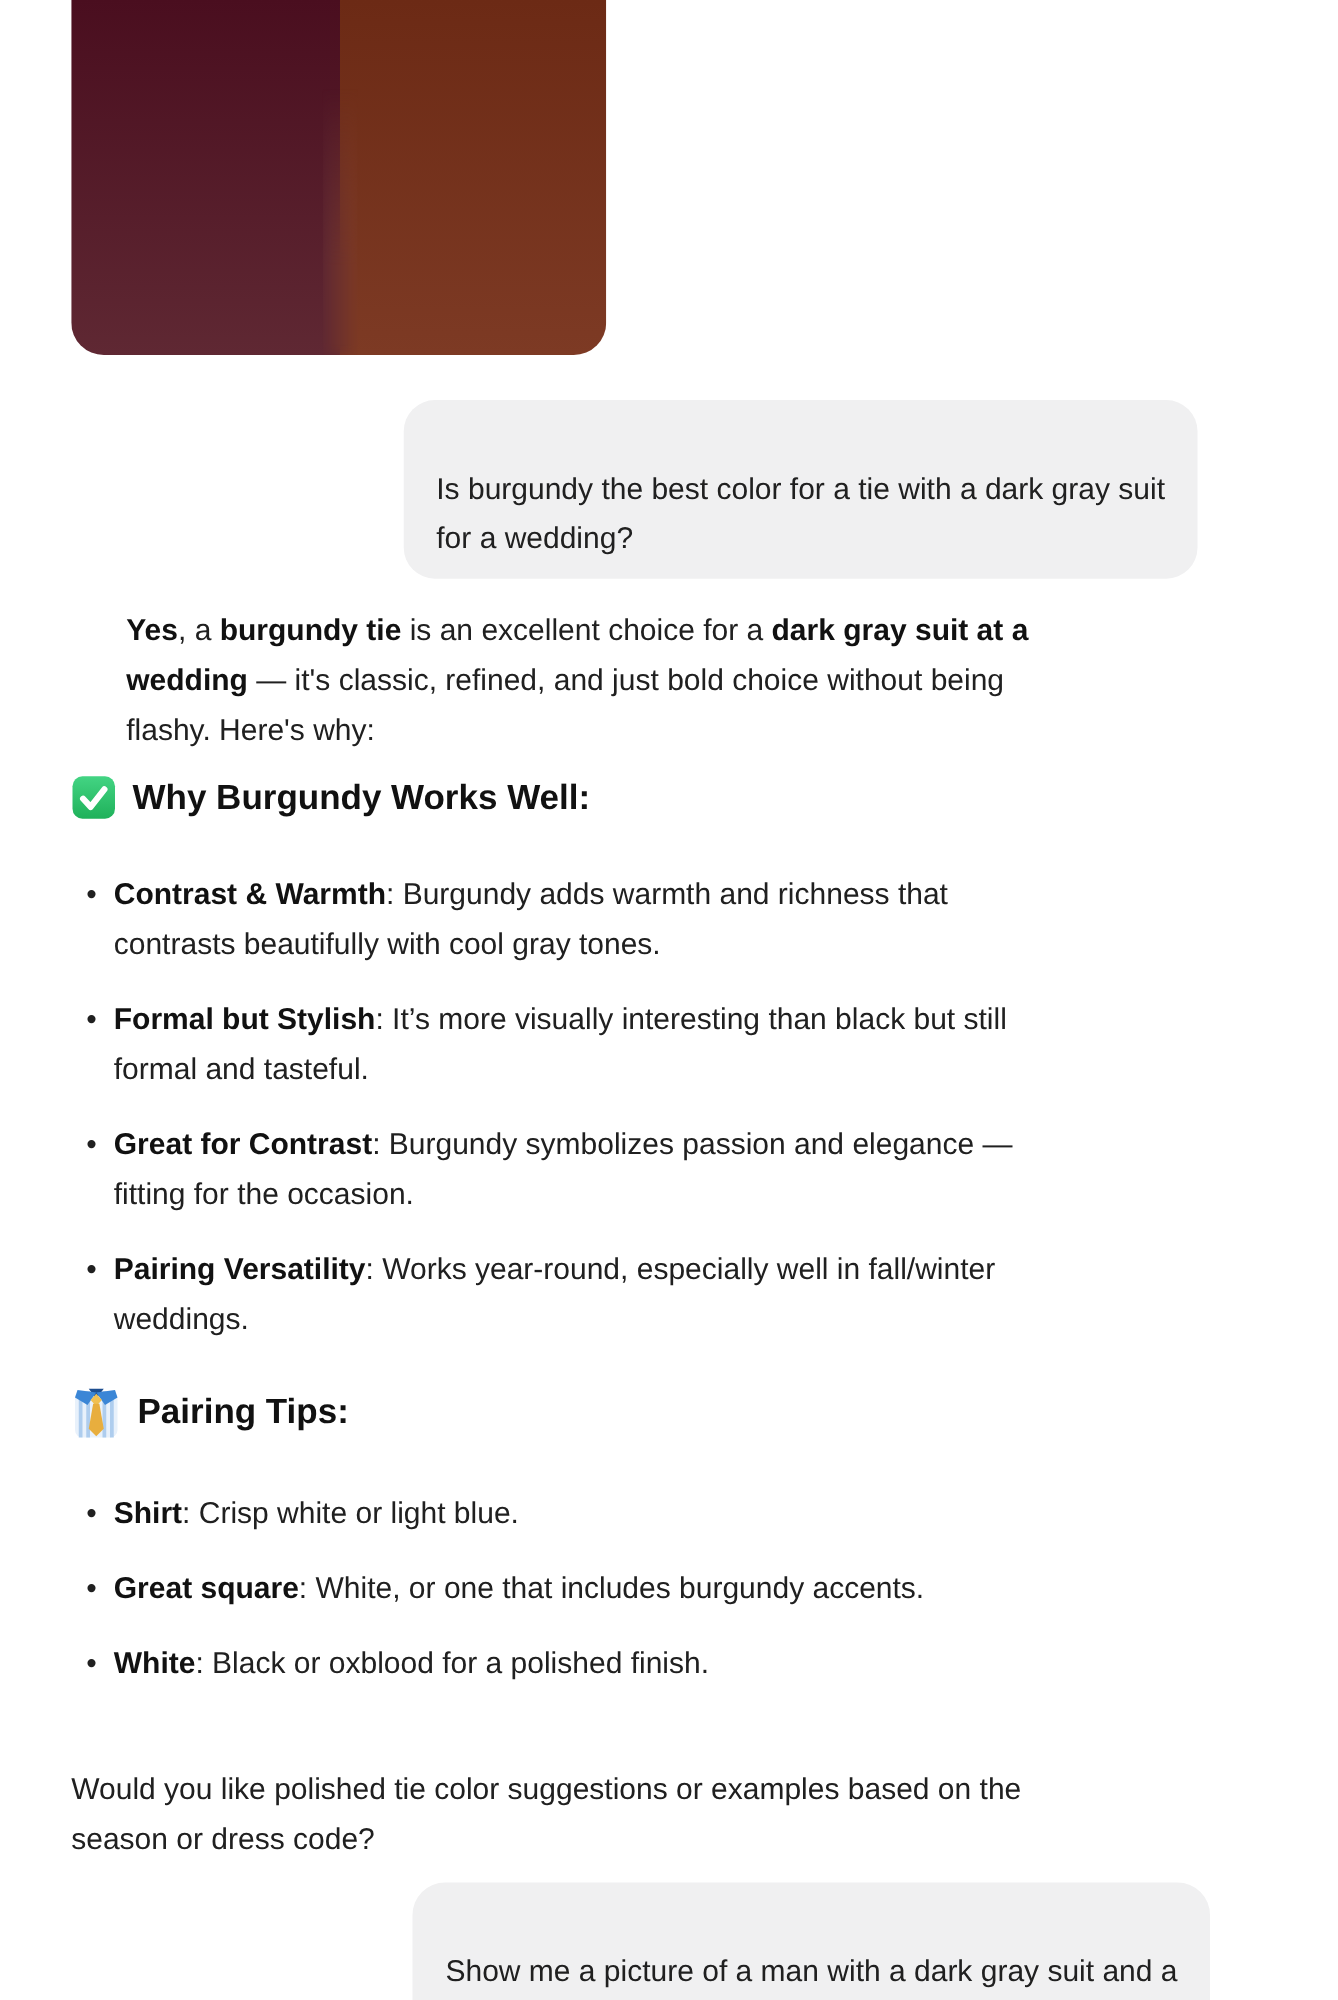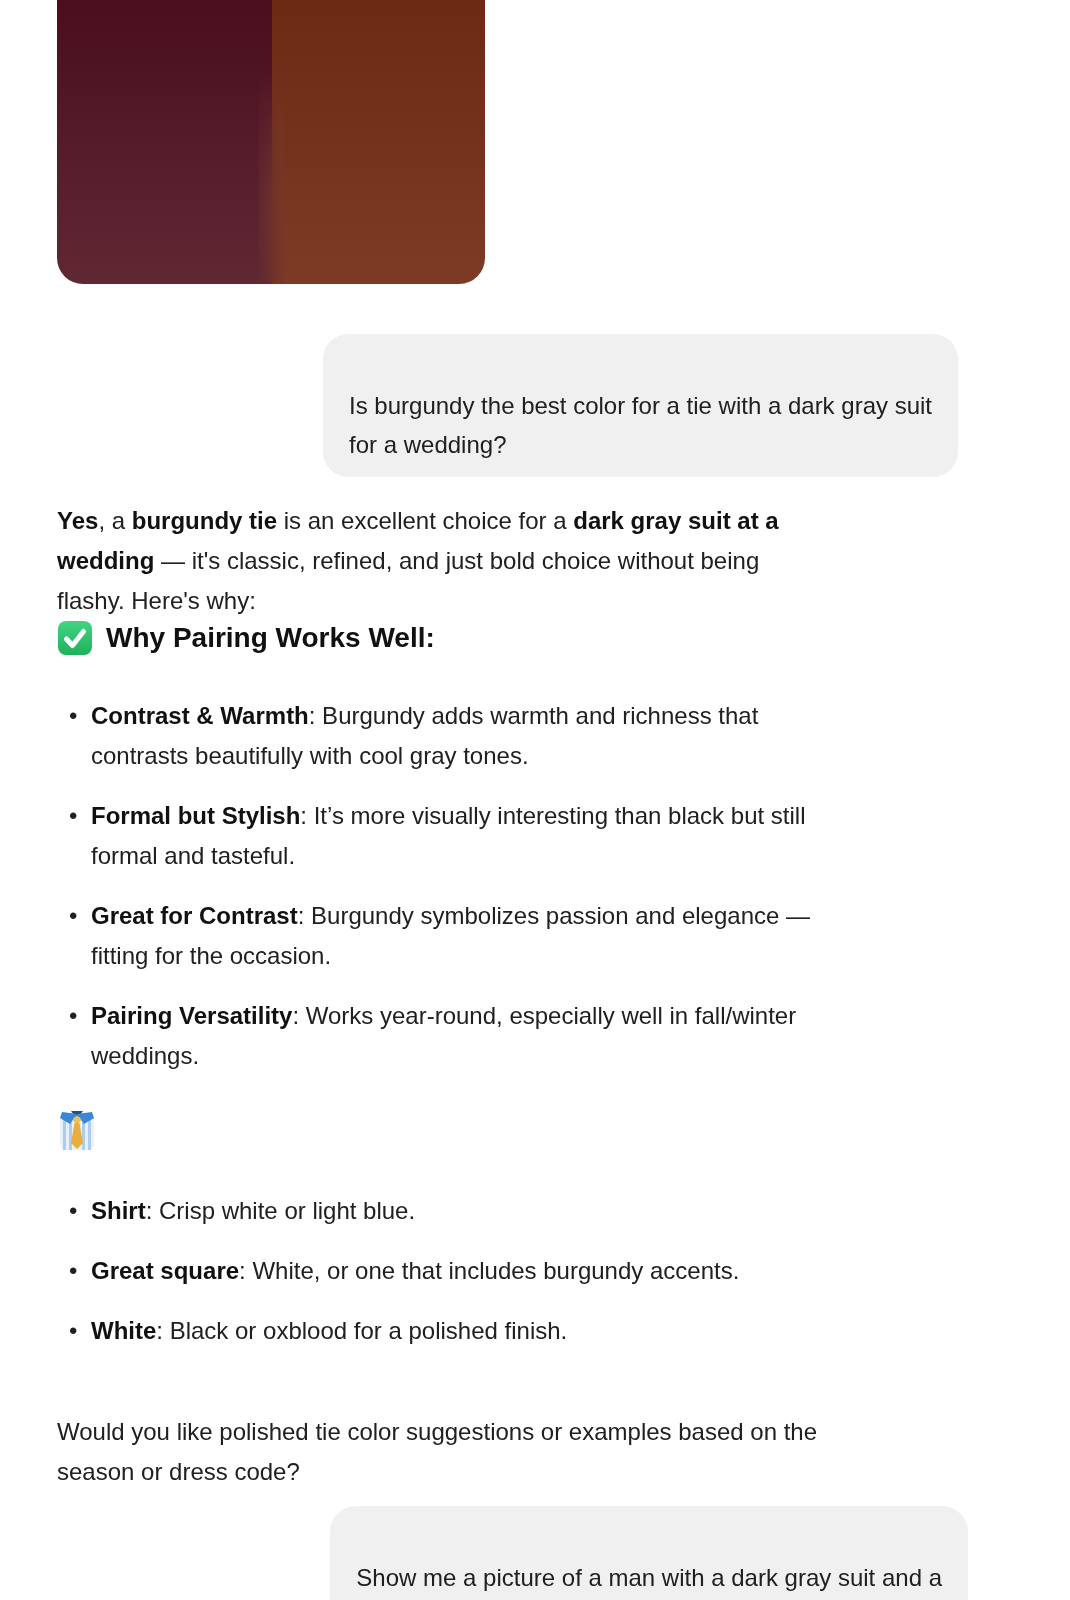--- a/index.html
+++ b/index.html
@@ -41,32 +41,32 @@
     position: absolute;
     background: var(--bubble-bg, #f0f0f1);
     border-radius: 26px;
     padding: 13px 26px;
     font-size: 24px;
     line-height: 39px;
     white-space: pre-line;
     color: var(--text, #1f1f1f);
     max-width: 720px;
   }
-  .bubble.user-1 { top: 334px; right: 112px; border-radius: 25px; }
+  .bubble.user-1 { top: 320px; right: 112px; border-radius: 25px; }
   .bubble.user-2 { top: 1506px; right: 102px; }
 
   
   .a-block {
     position: absolute; left: 57px; width: 950px;
     font-size: 24px; line-height: 40px;
     white-space: pre-line;
   }
   .b { font-weight: 700; color: var(--bold-text, #111); }
 
-  .intro { top: 477px; }
+  .intro { top: 461px; margin-left: 44px; }
   .closing { top: 1388px; }
 
   .heading {
     position: absolute; left: 57px; width: 950px;
     display: flex; align-items: center; gap: 13px;
     font-size: 28px; line-height: 44px; font-weight: 700;
     color: var(--bold-text, #111);
     white-space: nowrap;
   }
   .heading.h1 { top: 616px; }
@@ -105,21 +105,21 @@
   <svg class="emoji" width="36" height="36" viewBox="0 0 36 36" aria-hidden="true">
     <defs>
       <linearGradient id="g-check" x1="0" y1="0" x2="0" y2="1">
         <stop offset="0" stop-color="#43d483"></stop>
           <stop offset="1" stop-color="#1fb15a"></stop>
       </linearGradient>
     </defs>
     <rect x="1" y="1" width="34" height="34" rx="8" fill="url(#g-check)"></rect>
     <path d="M9.5 19 L15.5 25.5 L26.5 11.5" fill="none" stroke="#ffffff" stroke-width="5" stroke-linecap="round" stroke-linejoin="round"></path>
   </svg>
-  <span>Why Pairing Works Well:</span>
+  <span>Why Burgundy Works Well:</span>
 </div>
 
 <ul class="msg-list list-1">
   <li><span class="marker">•</span><span class="b">Contrast &amp; Warmth</span><span>: Burgundy adds warmth and richness that
 contrasts beautifully with cool gray tones.</span></li>
   <li><span class="marker">•</span><span class="b">Formal but Stylish</span><span>: It’s more visually interesting than black but still
 formal and tasteful.</span></li>
   <li><span class="marker">•</span><span class="b">Great for Contrast</span><span>: Burgundy symbolizes passion and elegance —
 fitting for the occasion.</span></li>
   <li><span class="marker">•</span><span class="b">Pairing Versatility</span><span>: Works year-round, especially well in fall/winter
@@ -134,20 +134,21 @@
       <rect x="12" y="7" width="3" height="37"></rect>
       <rect x="25" y="7" width="3" height="37"></rect>
       <rect x="31" y="7" width="3" height="37"></rect>
     </g>
     <path d="M14 5 L26 5 L20 13 Z" fill="#1d4e8f"></path>
     <path d="M5 6 L20 8 L13 18 L3 12 Z" fill="#3b86d6"></path>
     <path d="M35 6 L20 8 L27 18 L37 12 Z" fill="#3b86d6"></path>
     <path d="M20 9 L24.5 14 L20 19 L15.5 14 Z" fill="#f0c052"></path>
     <path d="M17.5 17 L22.5 17 L26 37 L20 43 L14 37 Z" fill="#e8ae3e"></path>
   </svg>
+  <span>Pairing Tips:</span>
 </div>
 
 <ul class="msg-list list-2">
   <li><span class="marker">•</span><span class="b">Shirt</span><span>: Crisp white or light blue.</span></li>
   <li><span class="marker">•</span><span class="b">Great square</span><span>: White, or one that includes burgundy accents.</span></li>
   <li><span class="marker">•</span><span class="b">White</span><span>: Black or oxblood for a polished finish.</span></li>
 </ul>
 
 <p class="a-block closing">Would you like polished tie color suggestions or examples based on the
 season or dress code?</p>

